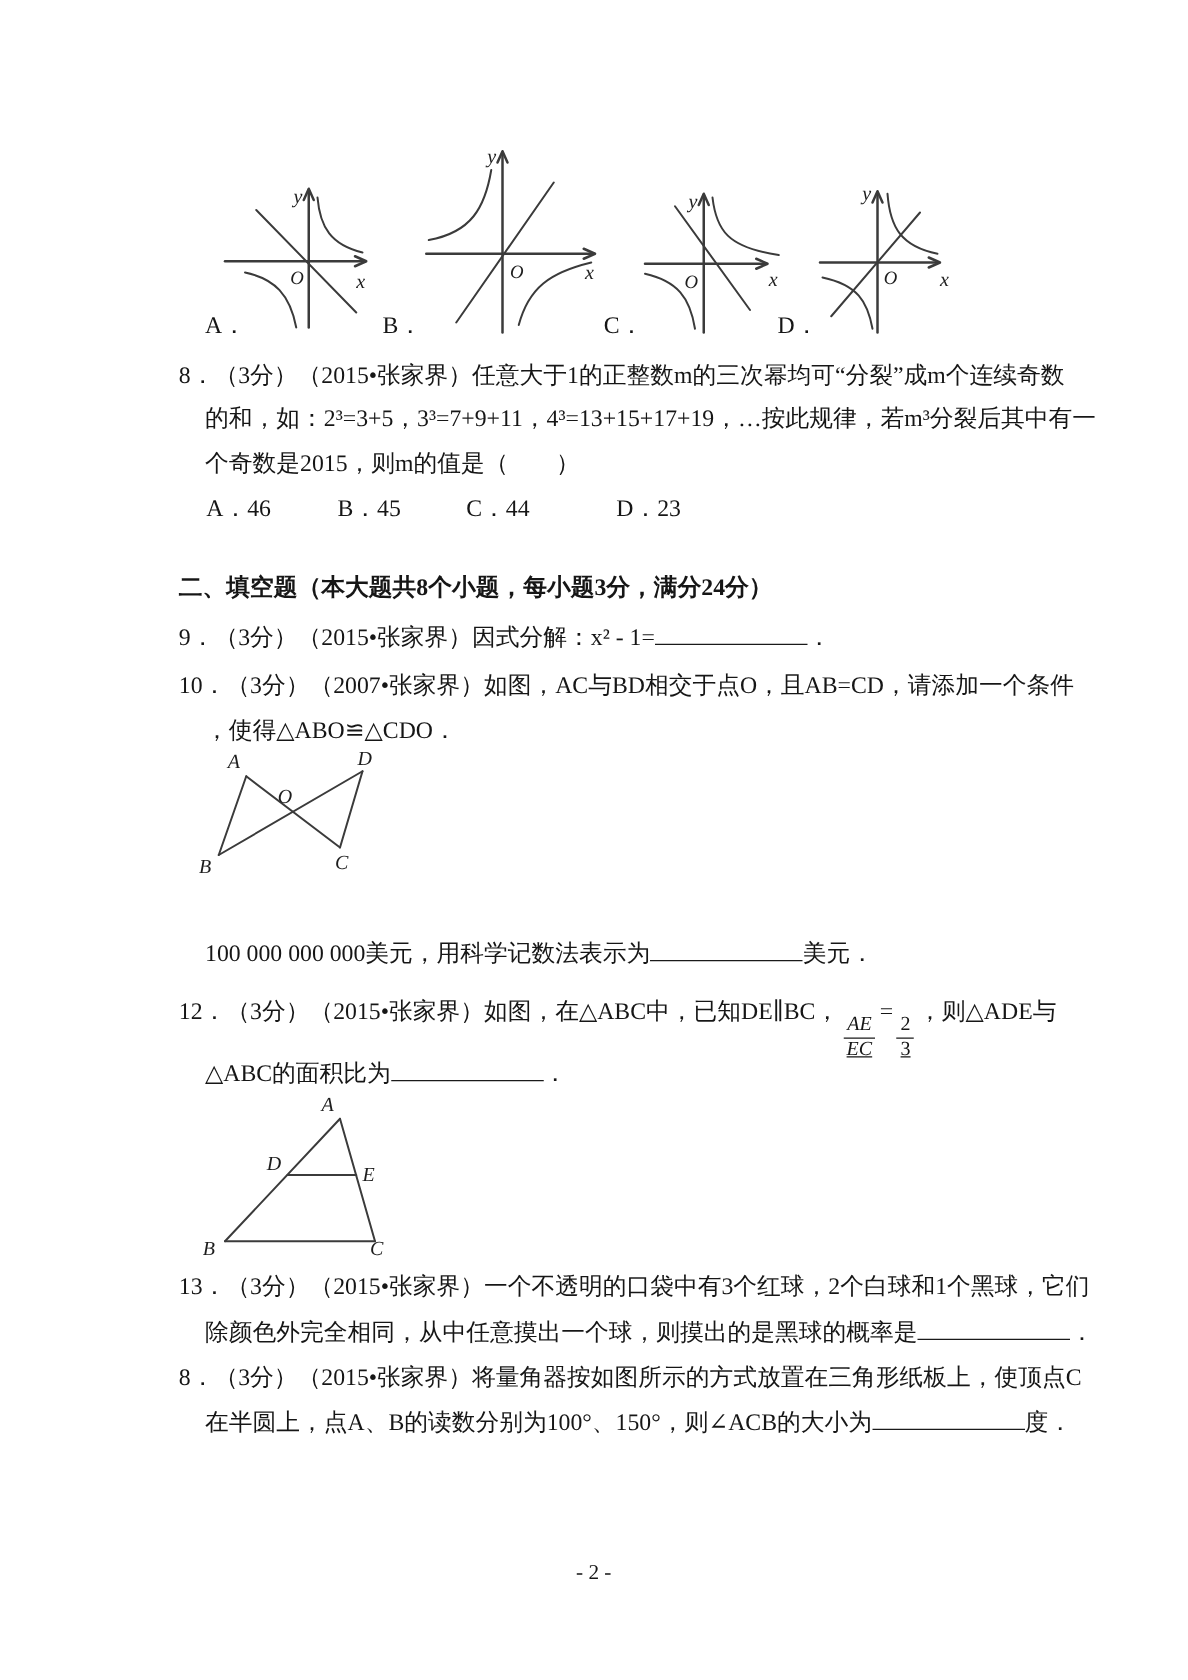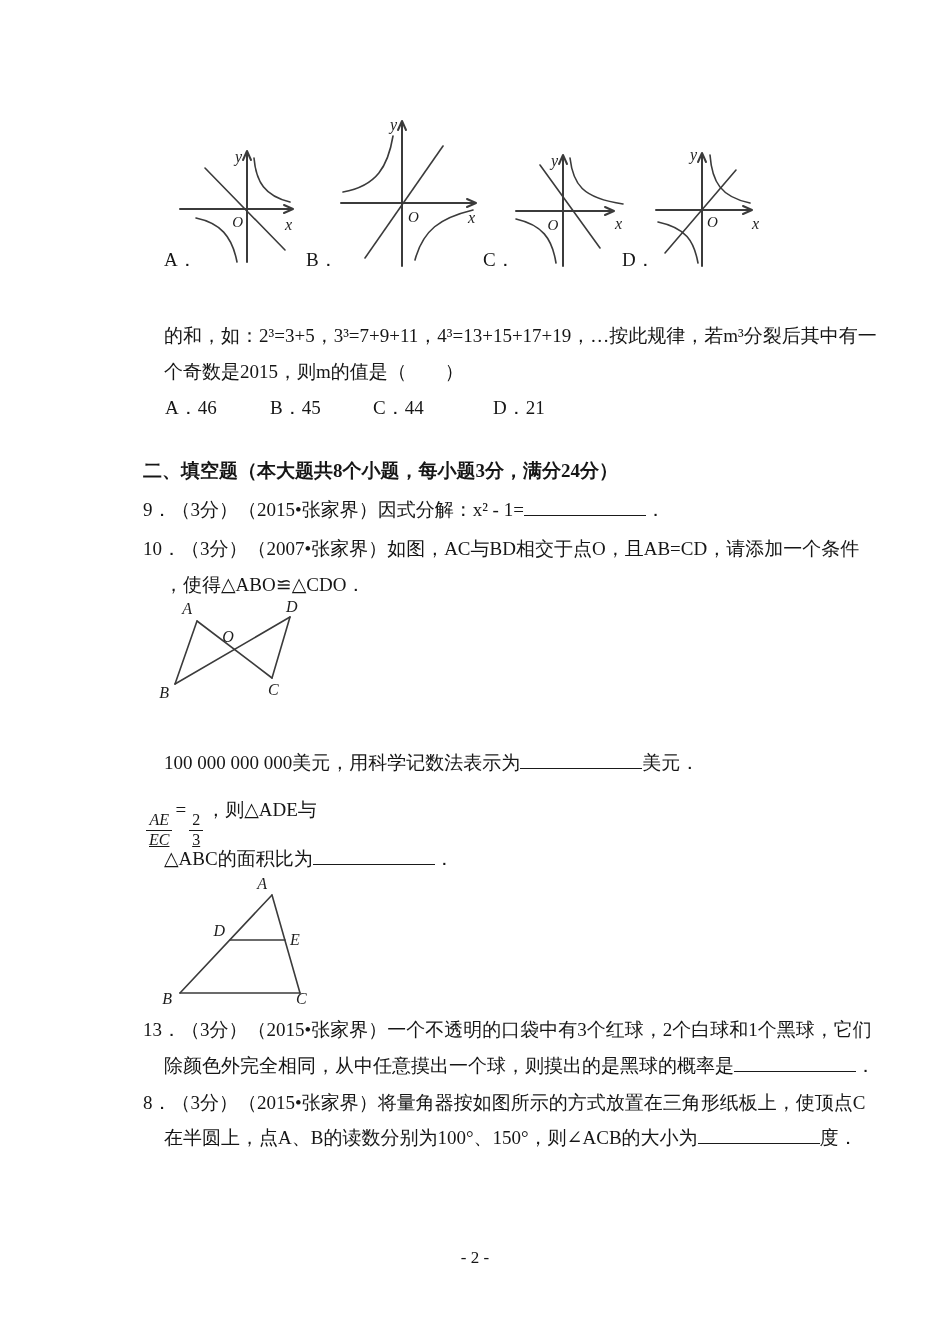--- a/index.html
+++ b/index.html
@@ -87,26 +87,27 @@
     <text x="49" y="20" text-anchor="end">y</text>
     <text x="104" y="89">x</text>
     <text class="small" x="59" y="87">O</text>
   </svg>
 
   <span class="glabel" style="left:164px;top:247px">A．</span>
   <span class="glabel" style="left:306px;top:247px">B．</span>
   <span class="glabel" style="left:483px;top:247px">C．</span>
   <span class="glabel" style="left:622px;top:247px">D．</span>
 
+  <div class="tline" style="left:143px;top:288px">8．（3分）（2015•张家界）任意大于1的正整数m的三次幂均可“分裂”成m个连续奇数</div>
   <div class="tline" style="left:164px;top:323px">的和，如：2³=3+5，3³=7+9+11，4³=13+15+17+19，…按此规律，若m³分裂后其中有一</div>
   <div class="tline" style="left:164px;top:359px">个奇数是2015，则m的值是（　　）</div>
   <span class="tline" style="left:165px;top:395px">A．46</span>
   <span class="tline" style="left:270px;top:395px">B．45</span>
   <span class="tline" style="left:373px;top:395px">C．44</span>
-  <span class="tline" style="left:493px;top:395px">D．21</span>
+  <span class="tline" style="left:493px;top:395px">D．23</span>
 
   <div class="tline bold" style="left:143px;top:458px">二、填空题（本大题共8个小题，每小题3分，满分24分）</div>
 
   <div class="tline" style="left:143px;top:497px">
     <span>9．（3分）（2015•张家界）因式分解：x² - 1=</span><span class="blank"></span><span>．</span>
   </div>
 
   <div class="tline" style="left:143px;top:536px">10．（3分）（2007•张家界）如图，AC与BD相交于点O，且AB=CD，请添加一个条件</div>
   <div class="tline" style="left:164px;top:572px">，使得△ABO≌△CDO．</div>
 
@@ -120,20 +121,21 @@
     <text x="73" y="44" text-anchor="middle">O</text>
     <text x="14" y="100" text-anchor="end">B</text>
     <text x="113" y="97">C</text>
   </svg>
 
   <div class="tline" style="left:164px;top:750px">
     <span>100 000 000 000美元，用科学记数法表示为</span><span class="blank"></span><span>美元．</span>
   </div>
 
   <div class="tline fline" style="left:143px;top:786px;height:46px">
+    <span>12．（3分）（2015•张家界）如图，在△ABC中，已知DE∥BC，</span>
     <span class="frac it">
       <span class="fnum">AE</span>
       <span class="fden">EC</span>
     </span>
     <span>=</span>
     <span class="frac">
       <span class="fnum">2</span>
       <span class="fden">3</span>
     </span>
     <span>，则△ADE与</span>

